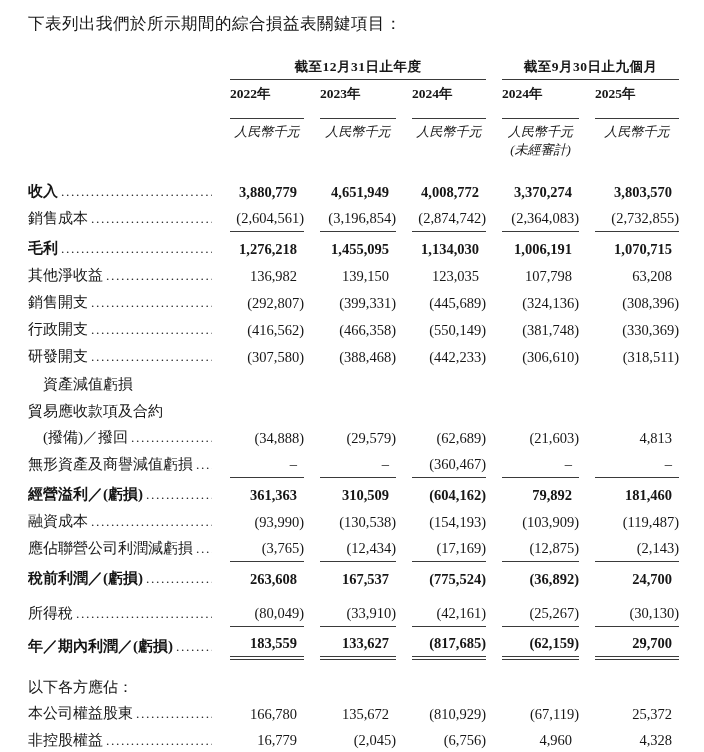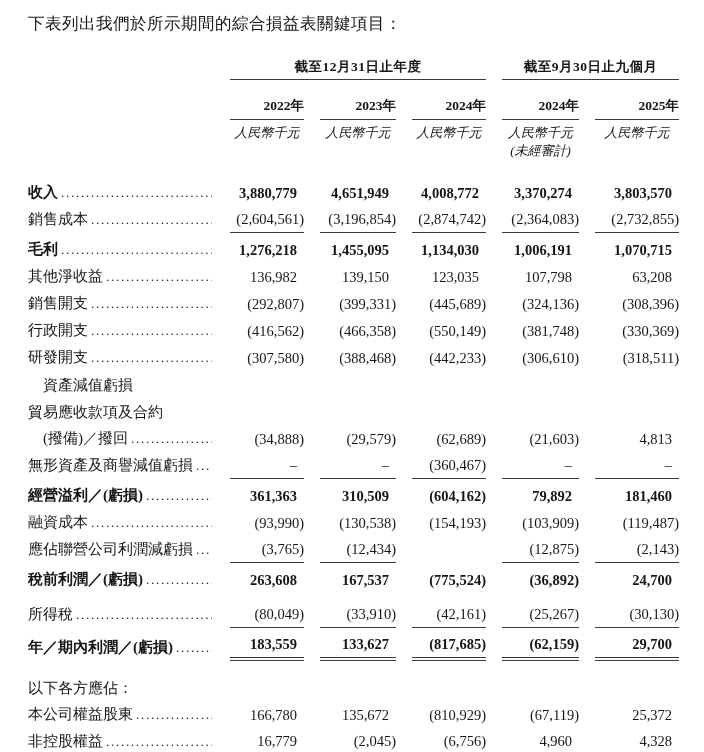--- a/index.html
+++ b/index.html
@@ -24,22 +24,22 @@
 
   
   .hgroup { padding-left:16px; }
   .hgin {
     text-align:center; font-weight:bold; font-size:13.5px;
     padding-bottom:3px; border-bottom:1.5px solid #3a3a3a;
     white-space:nowrap; letter-spacing:0.5px;
   }
   .hyear { padding-left:16px; padding-top:5px; }
   .hyin {
-    text-align:right; font-weight:bold; font-size:13.5px;
-    padding-bottom:4px; border-bottom:1.5px solid #3a3a3a;margin-top:12px;
+    text-align:left; font-weight:bold; font-size:13.5px;
+    padding-bottom:15px; border-bottom:1.5px solid #3a3a3a;
   }
   .hunit { padding-left:16px; padding-top:4px; }
   .huin { text-align:center; font-style:italic; font-size:13px; white-space:nowrap; }
   .hnote { padding-left:16px; }
   .hnin { text-align:center; font-style:italic; font-size:13px; min-height:20px; white-space:nowrap; }
 
   
   .tbody { margin-top:17px; }
   .trow { min-height:27px; }
   .lcell { display:flex; align-items:baseline; overflow:hidden; line-height:26px; font-size:15px; }
@@ -374,20 +374,23 @@
           <div class="lcell" style="grid-column: 1;">
             <div class="lbl">應佔聯營公司利潤減虧損</div>
             <div class="leader"></div>
           </div>
           <div class="vcell" style="grid-column: 2;">
             <div class="vin has-rule"><span class="paren">(3,765)</span></div>
           </div>
           <div class="vcell" style="grid-column: 3;">
             <div class="vin has-rule"><span class="paren">(12,434)</span></div>
           </div>
+          <div class="vcell" style="grid-column: 4;">
+            <div class="vin has-rule"><span class="paren">(17,169)</span></div>
+          </div>
           <div class="vcell" style="grid-column: 5;">
             <div class="vin has-rule"><span class="paren">(12,875)</span></div>
           </div>
           <div class="vcell" style="grid-column: 6;">
             <div class="vin has-rule"><span class="paren">(2,143)</span></div>
           </div>
         </div>
         <div class="grid trow bold">
           <div class="lcell" style="grid-column: 1;">
             <div class="lbl">稅前利潤／(虧損)</div>

